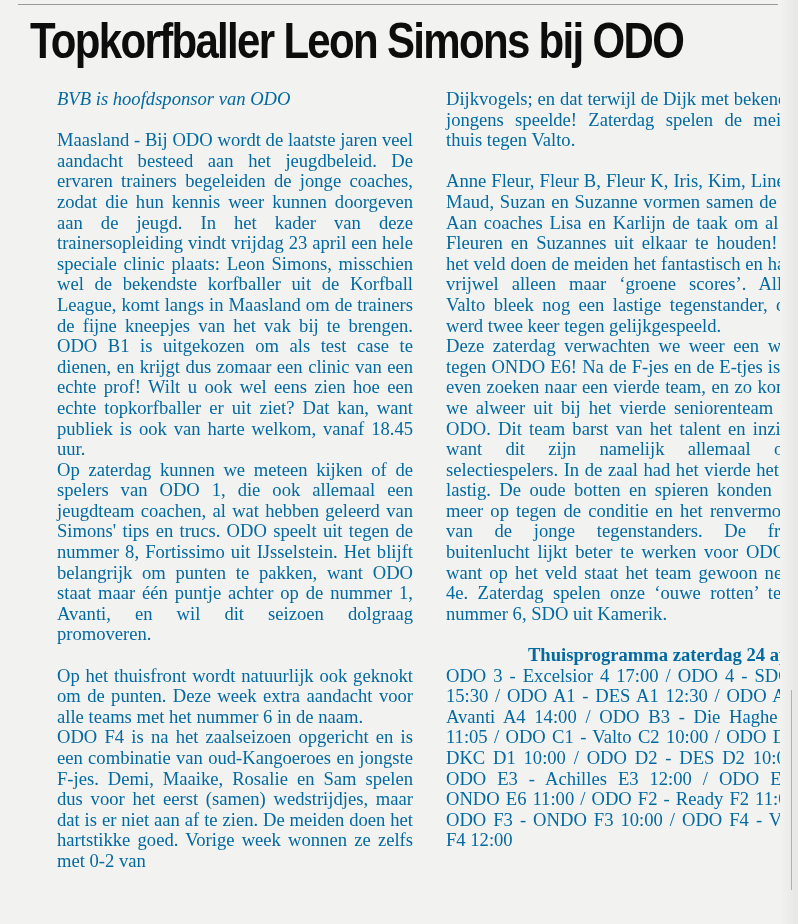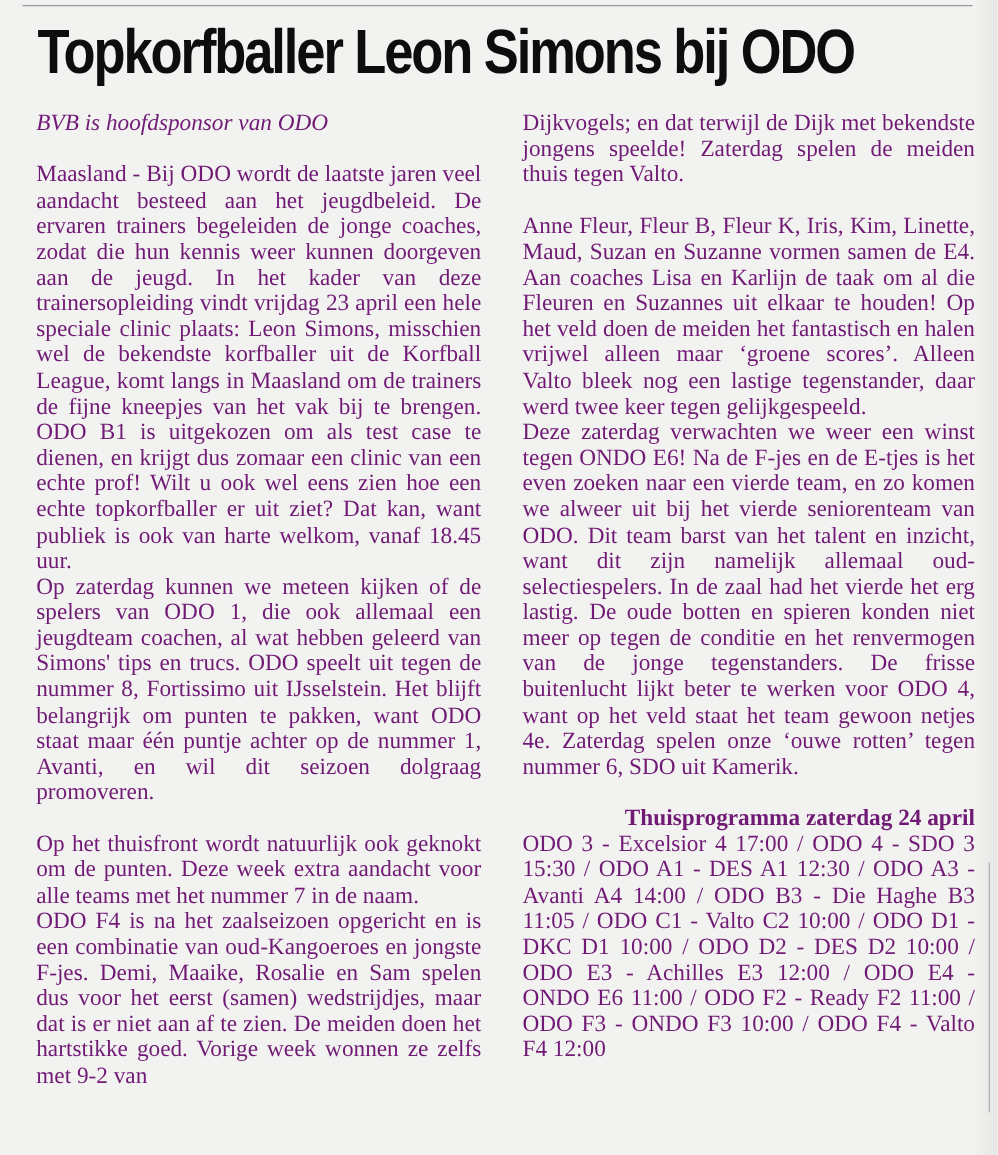--- a/index.html
+++ b/index.html
@@ -37,21 +37,22 @@
       transform: scaleX(0.84);
       transform-origin: left top;
       white-space: nowrap;
       color: #0d0d0d;
     }
     .col {
       position: absolute;
       font-size: 18.6px;
       line-height: 20.6px;
       text-align: justify;
-      color: #701a75;
+      color: #0369a1;
+      margin-left: 28px;
     }
     .col-left {
       left: 29px;
       top: 89px;
       width: 356px;
     }
     .col-right {
       left: 418px;
       top: 89px;
       width: 362px;
@@ -94,22 +95,22 @@
 
 <div class="top-rule"></div>
 
 <h1 class="headline">Topkorfballer Leon Simons bij ODO</h1>
 
 <div class="col col-left">
   <p class="subhead">BVB is hoofdsponsor van ODO</p>
   <p>Maasland - Bij ODO wordt de laatste jaren veel aandacht besteed aan het jeugdbeleid. De ervaren trainers begeleiden de jonge coaches, zodat die hun kennis weer kunnen doorgeven aan de jeugd. In het kader van deze trainersopleiding vindt vrijdag 23 april een hele speciale clinic plaats: Leon Simons, misschien wel de bekendste korfballer uit de Korfball League, komt langs in Maasland om de trainers de fijne kneepjes van het vak bij te brengen. ODO B1 is uitgekozen om als test case te dienen, en krijgt dus zomaar een clinic van een echte prof! Wilt u ook wel eens zien hoe een echte topkorfballer er uit ziet? Dat kan, want publiek is ook van harte welkom, vanaf 18.45 uur.</p>
   <p>Op zaterdag kunnen we meteen kijken of de spelers van ODO 1, die ook allemaal een jeugdteam coachen, al wat hebben geleerd van Simons' tips en trucs. ODO speelt uit tegen de nummer 8, Fortissimo uit IJsselstein. Het blijft belangrijk om punten te pakken, want ODO staat maar één puntje achter op de nummer 1, Avanti, en wil dit seizoen dolgraag promoveren.</p>
   <div class="gap"></div>
-  <p>Op het thuisfront wordt natuurlijk ook geknokt om de punten. Deze week extra aandacht voor alle teams met het nummer 7 in de naam.</p>
-  <p>ODO F4 is na het zaalseizoen opgericht en is een combinatie van oud-Kangoeroes en jongste F-jes. Demi, Maaike, Rosalie en Sam spelen dus voor het eerst (samen) wedstrijdjes, maar dat is er niet aan af te zien. De meiden doen het hartstikke goed. Vorige week wonnen ze zelfs met 9-2 van</p>
+  <p>Op het thuisfront wordt natuurlijk ook geknokt om de punten. Deze week extra aandacht voor alle teams met het nummer 6 in de naam.</p>
+  <p>ODO F4 is na het zaalseizoen opgericht en is een combinatie van oud-Kangoeroes en jongste F-jes. Demi, Maaike, Rosalie en Sam spelen dus voor het eerst (samen) wedstrijdjes, maar dat is er niet aan af te zien. De meiden doen het hartstikke goed. Vorige week wonnen ze zelfs met 0-2 van</p>
 </div>
 
 <div class="col col-right">
   <p>Dijkvogels; en dat terwijl de Dijk met bekendste jongens speelde! Zaterdag spelen de meiden thuis tegen Valto.</p>
   <div class="gap"></div>
   <p>Anne Fleur, Fleur B, Fleur K, Iris, Kim, Linette, Maud, Suzan en Suzanne vormen samen de E4. Aan coaches Lisa en Karlijn de taak om al die Fleuren en Suzannes uit elkaar te houden! Op het veld doen de meiden het fantastisch en halen vrijwel alleen maar ‘groene scores’. Alleen Valto bleek nog een lastige tegenstander, daar werd twee keer tegen gelijkgespeeld.</p>
   <p>Deze zaterdag verwachten we weer een winst tegen ONDO E6! Na de F-jes en de E-tjes is het even zoeken naar een vierde team, en zo komen we alweer uit bij het vierde seniorenteam van ODO. Dit team barst van het talent en inzicht, want dit zijn namelijk allemaal oud-selectiespelers. In de zaal had het vierde het erg lastig. De oude botten en spieren konden niet meer op tegen de conditie en het renvermogen van de jonge tegenstanders. De frisse buitenlucht lijkt beter te werken voor ODO 4, want op het veld staat het team gewoon netjes 4e. Zaterdag spelen onze ‘ouwe rotten’ tegen nummer 6, SDO uit Kamerik.</p>
   <div class="gap"></div>
   <p class="program-title">Thuisprogramma zaterdag 24 april</p>
   <p>ODO 3 - Excelsior 4 17:00 / ODO 4 - SDO 3 15:30 / ODO A1 - DES A1 12:30 / ODO A3 - Avanti A4 14:00 / ODO B3 - Die Haghe B3 11:05 / ODO C1 - Valto C2 10:00 / ODO D1 - DKC D1 10:00 / ODO D2 - DES D2 10:00 / ODO E3 - Achilles E3 12:00 / ODO E4 - ONDO E6 11:00 / ODO F2 - Ready F2 11:00 / ODO F3 - ONDO F3 10:00 / ODO F4 - Valto F4 12:00</p>

